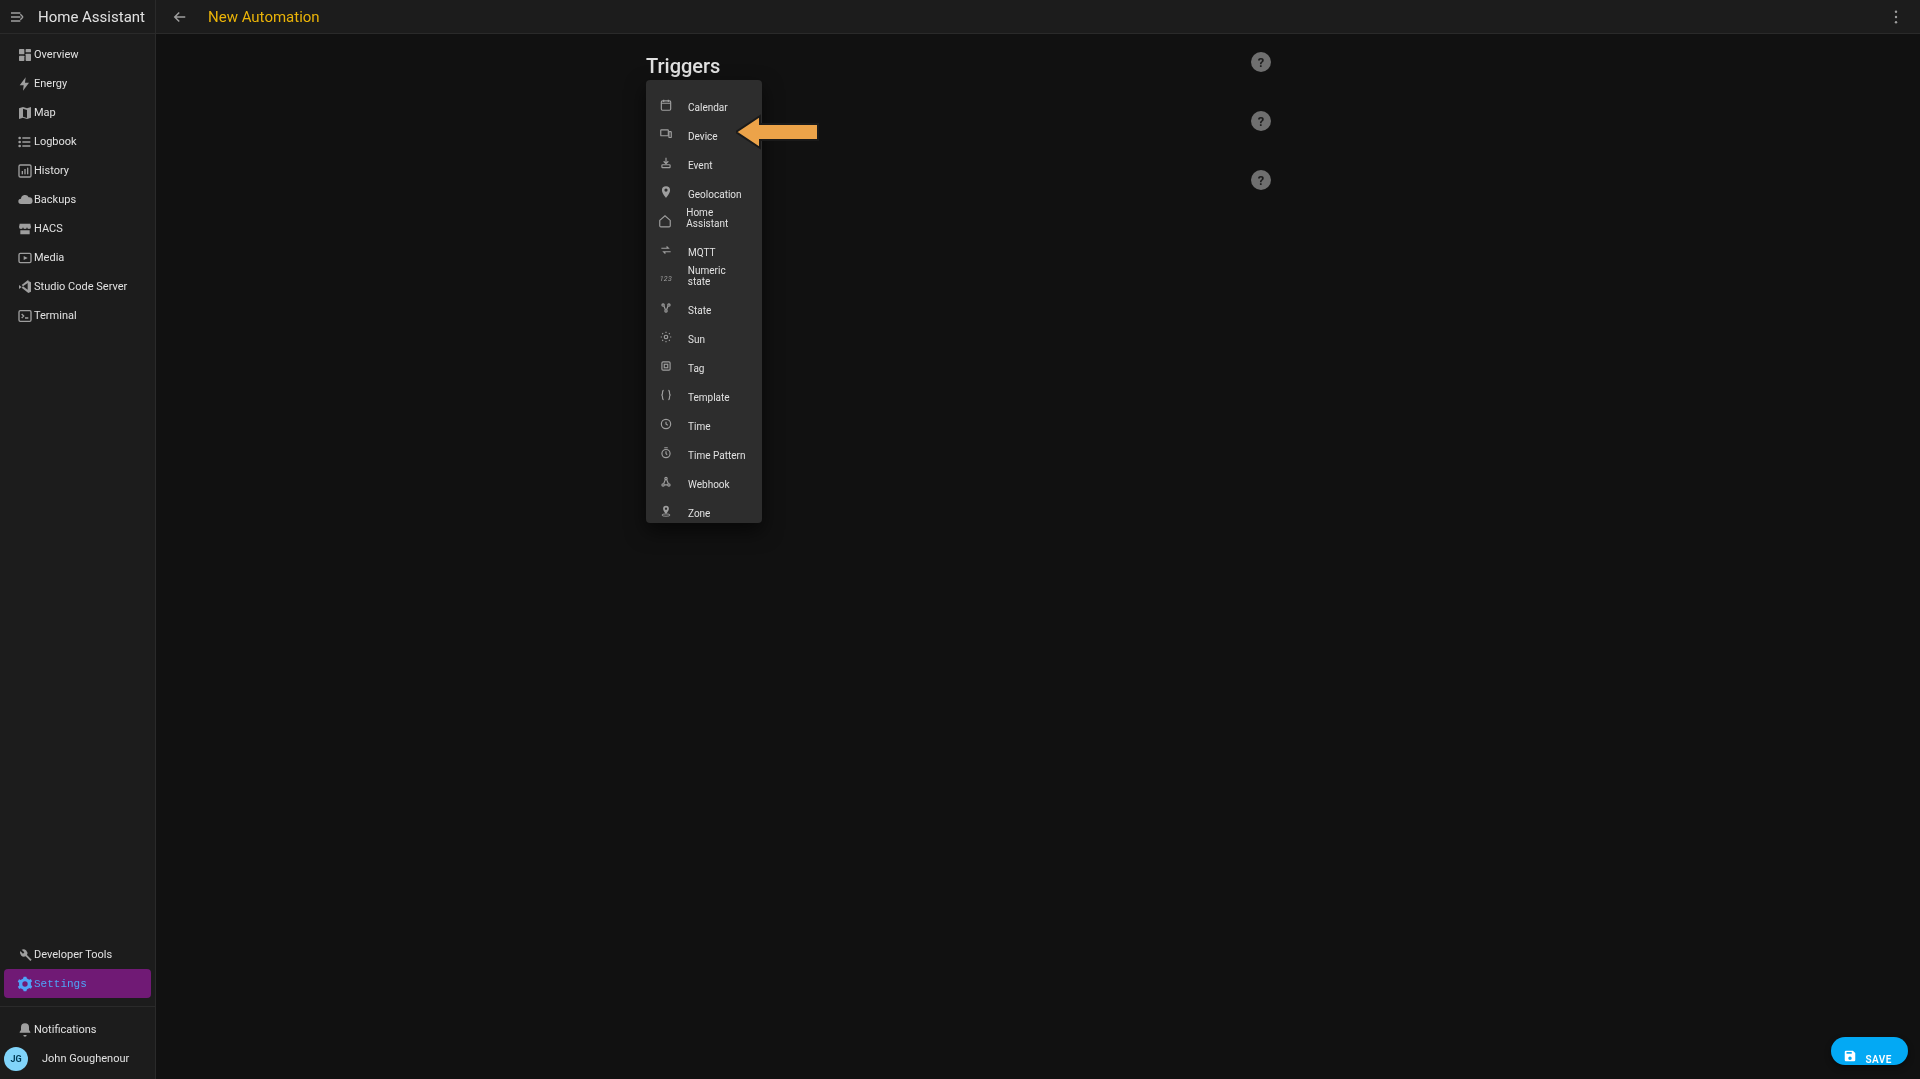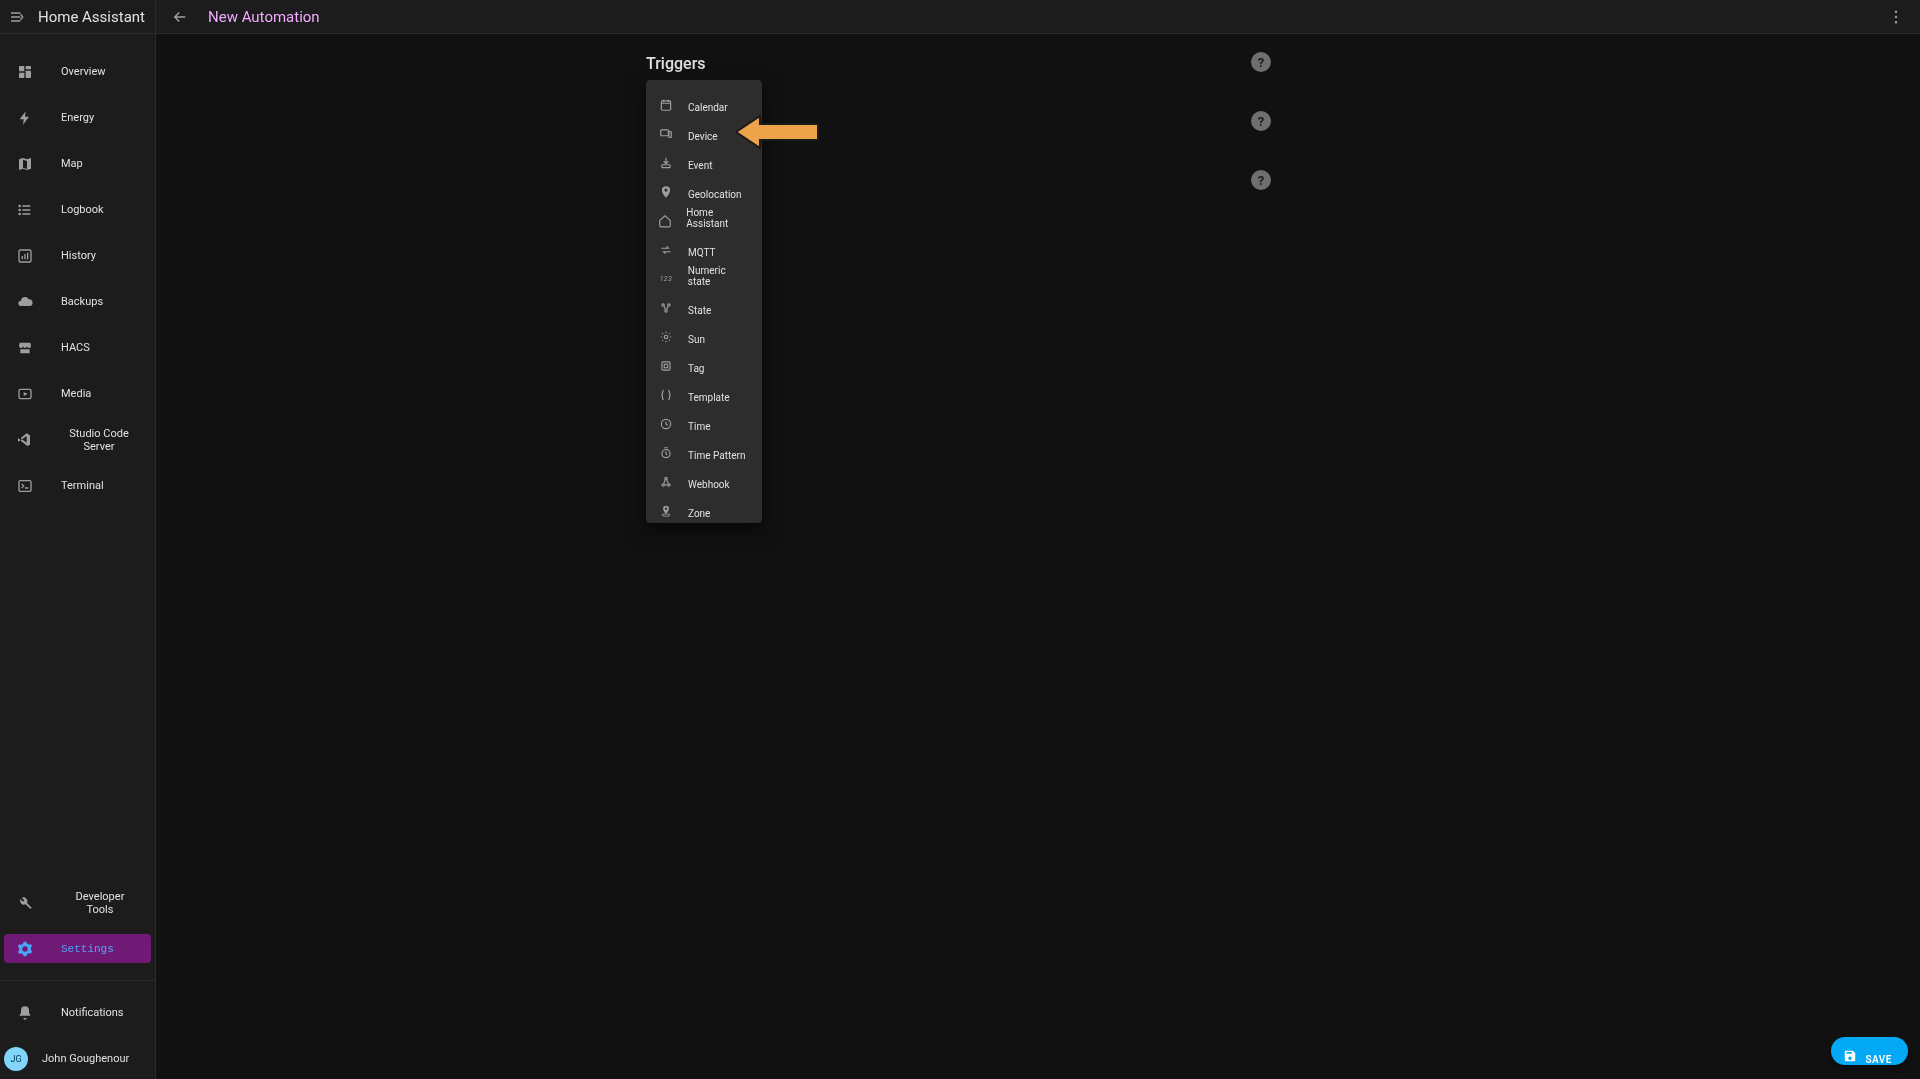--- a/index.html
+++ b/index.html
@@ -36,24 +36,24 @@
   .brand {
     font-size: 15px;
     font-weight: 400;
     color: #e1e1e1;
   }
   .sidebar-main { flex: 1; padding-top: 6px; overflow: hidden; }
   .sidebar-bottom { padding-bottom: 6px; }
   .sb-item {
     display: flex;
     align-items: center;
-    gap: 27px;
+    gap: 0;
     height: 29px;
     padding: 0 12px;
-    margin: 17px 4px;
+    margin: 0 4px;
     border-radius: 4px;
     font-size: 11px;
     color: #e1e1e1;
     cursor: pointer;
     text-align: center;
   }
   .sb-item .sb-icon { width: 18px; height: 18px; display:flex;align-items:center;justify-content:center; color:#9e9e9e; }
   .sb-item.selected {
     background: #701a75;
     color: #4fa3f7;
@@ -63,44 +63,44 @@
   .sb-divider { height: 1px; background:#2a2a2a; margin: 8px 0; }
   .user-row {
     display:flex; align-items:center; gap:14px;
     height:29px; padding:0 8px; margin: 0 0 0 0;
     font-size:11px; color:#e1e1e1;
   }
   .avatar {
     width:24px;height:24px;border-radius:50%;
     background:#81d4fa;
     color:#003b57;
-    font-size:9px; font-weight:400;
+    font-size:9px; font-weight:700;
     display:flex;align-items:center;justify-content:center;
     margin-left: -4px;
   }
   
   .main { flex:1; display:flex; flex-direction:column; height:100%; position:relative; }
   .topbar {
     height:34px;
     display:flex;align-items:center;
     padding: 0 12px;
     gap: 16px;
     border-bottom: 1px solid #2a2a2a;
     background:#1c1c1c;
   }
   .back-btn { width:24px;height:24px;display:flex;align-items:center;justify-content:center;color:#9e9e9e;cursor:pointer; }
-  .page-title { font-size:15px; font-weight:400; color:#f0abfc; }
+  .page-title { font-size:15px; font-weight:400; color:#eab308; }
   .topbar-spacer { flex:1; }
   .more-btn { width:24px;height:24px;display:flex;align-items:center;justify-content:center;color:#9e9e9e;cursor:pointer; }
   .content { flex:1; position:relative; }
   .section-header {
     position:absolute;
     left: 490px;
     top: 20px;
-    font-size: 16px;
+    font-size: 20px;
     font-weight: 500;
     color:#e1e1e1;
   }
   .help-icons { position:absolute; left: 1095px; }
   .help-icon {
     position:absolute;
     width:20px;height:20px;border-radius:50%;
     background:#6f6f6f;
     color:#1c1c1c;
     font-size:13px;font-weight:700;

